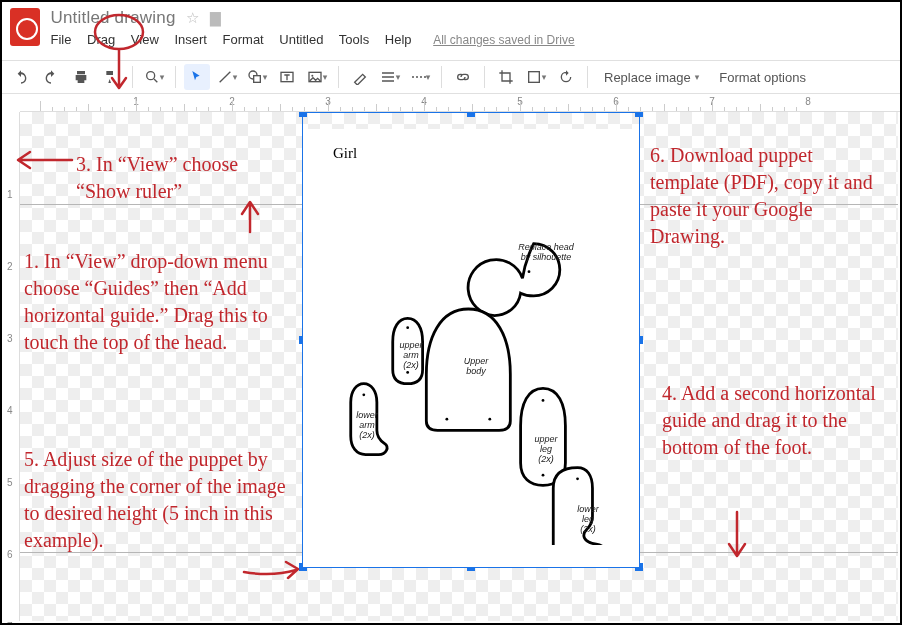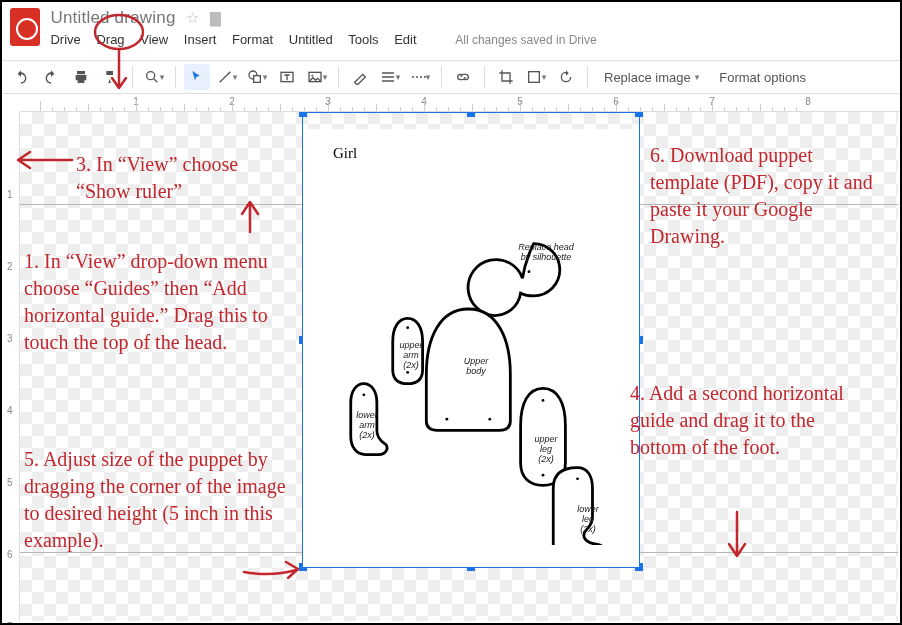--- a/index.html
+++ b/index.html
@@ -30,21 +30,21 @@
   .doc-icon::after {
     content:""; position:absolute; left:6px; top:10px; width:18px; height:18px;
     border:2px solid #fff; border-radius:50%;
   }
   .title-row { display:inline-block; vertical-align:top; }
   .doc-title { font-size: 17px; color:#777; letter-spacing:0.2px; }
   .star { color:#bbb; font-size:15px; margin:0 6px; }
   .folder { color:#bbb; font-size:14px; }
   .menu-row { margin-top:4px; font-size:13px; color:#333; }
   .menu-row span { margin-right: 12px; cursor:pointer; }
-  .saved { color:#888; font-size:12px; margin-left:23px;}
+  .saved { color:#888; font-size:12px; text-decoration: underline; margin-left:6px;}
   
   .toolbar {
     height: 34px;
     border-top:1px solid #e0e0e0;
     border-bottom:1px solid #e0e0e0;
     display:flex; align-items:center;
     padding: 0 6px;
     font-size:13px; color:#555;
     gap:4px;
   }
@@ -112,28 +112,28 @@
 
 <div class="header">
   <span class="doc-icon"></span>
   <div class="title-row">
     <div>
       <span class="doc-title">Untitled drawing</span>
       <span class="star">☆</span>
       <span class="folder">▇</span>
     </div>
     <div class="menu-row">
-      <span>Drive</span>
+      <span>File</span>
       <span>Drag</span>
       <span>View</span>
       <span>Insert</span>
       <span>Format</span>
       <span>Untitled</span>
       <span>Tools</span>
-      <span>Edit</span>
+      <span>Help</span>
       <span class="saved">All changes saved in Drive</span>
     </div>
   </div>
 </div>
 
 <div class="toolbar">
   <div class="tbtn">
       <svg viewBox="0 0 24 24">
         <path d="M12 5V2L7 7l5 5V8c3 0 6 2 6 6s-3 6-6 6v2c4 0 8-3 8-8s-4-9-8-9z" fill="#555"></path>
       </svg>
@@ -398,14 +398,14 @@
   <path d="M248 230 L248 202 M240 212 L248 200 L256 212" class="red-stroke"></path>
 
   <path d="M242 570 Q270 575 294 568 M284 560 L296 567 L286 576" class="red-stroke"></path>
 
   <path d="M735 510 L735 552 M727 542 L735 554 L743 542" class="red-stroke"></path>
 </svg>
 
 <div class="anno" style="left:74px; top:149px; width:210px;">3. In “View” choose “Show ruler”</div>
 <div class="anno" style="left:648px; top:140px; width:230px;">6. Download puppet template (PDF), copy it and paste it your Google Drawing.</div>
 <div class="anno" style="left:22px; top:246px; width:260px;">1. In “View” drop-down menu choose “Guides” then “Add horizontal guide.” Drag this to touch the top of the head.</div>
-<div class="anno" style="left:628px; top:378px; width:220px;">4. Add a second horizontal guide and drag it to the bottom of the foot.</div>
+<div class="anno" style="left:660px; top:378px; width:220px;">4. Add a second horizontal guide and drag it to the bottom of the foot.</div>
 <div class="anno" style="left:22px; top:444px; width:270px;">5. Adjust size of the puppet by dragging the corner of the image to desired height (5 inch in this example).</div>
 
 </body></html>

